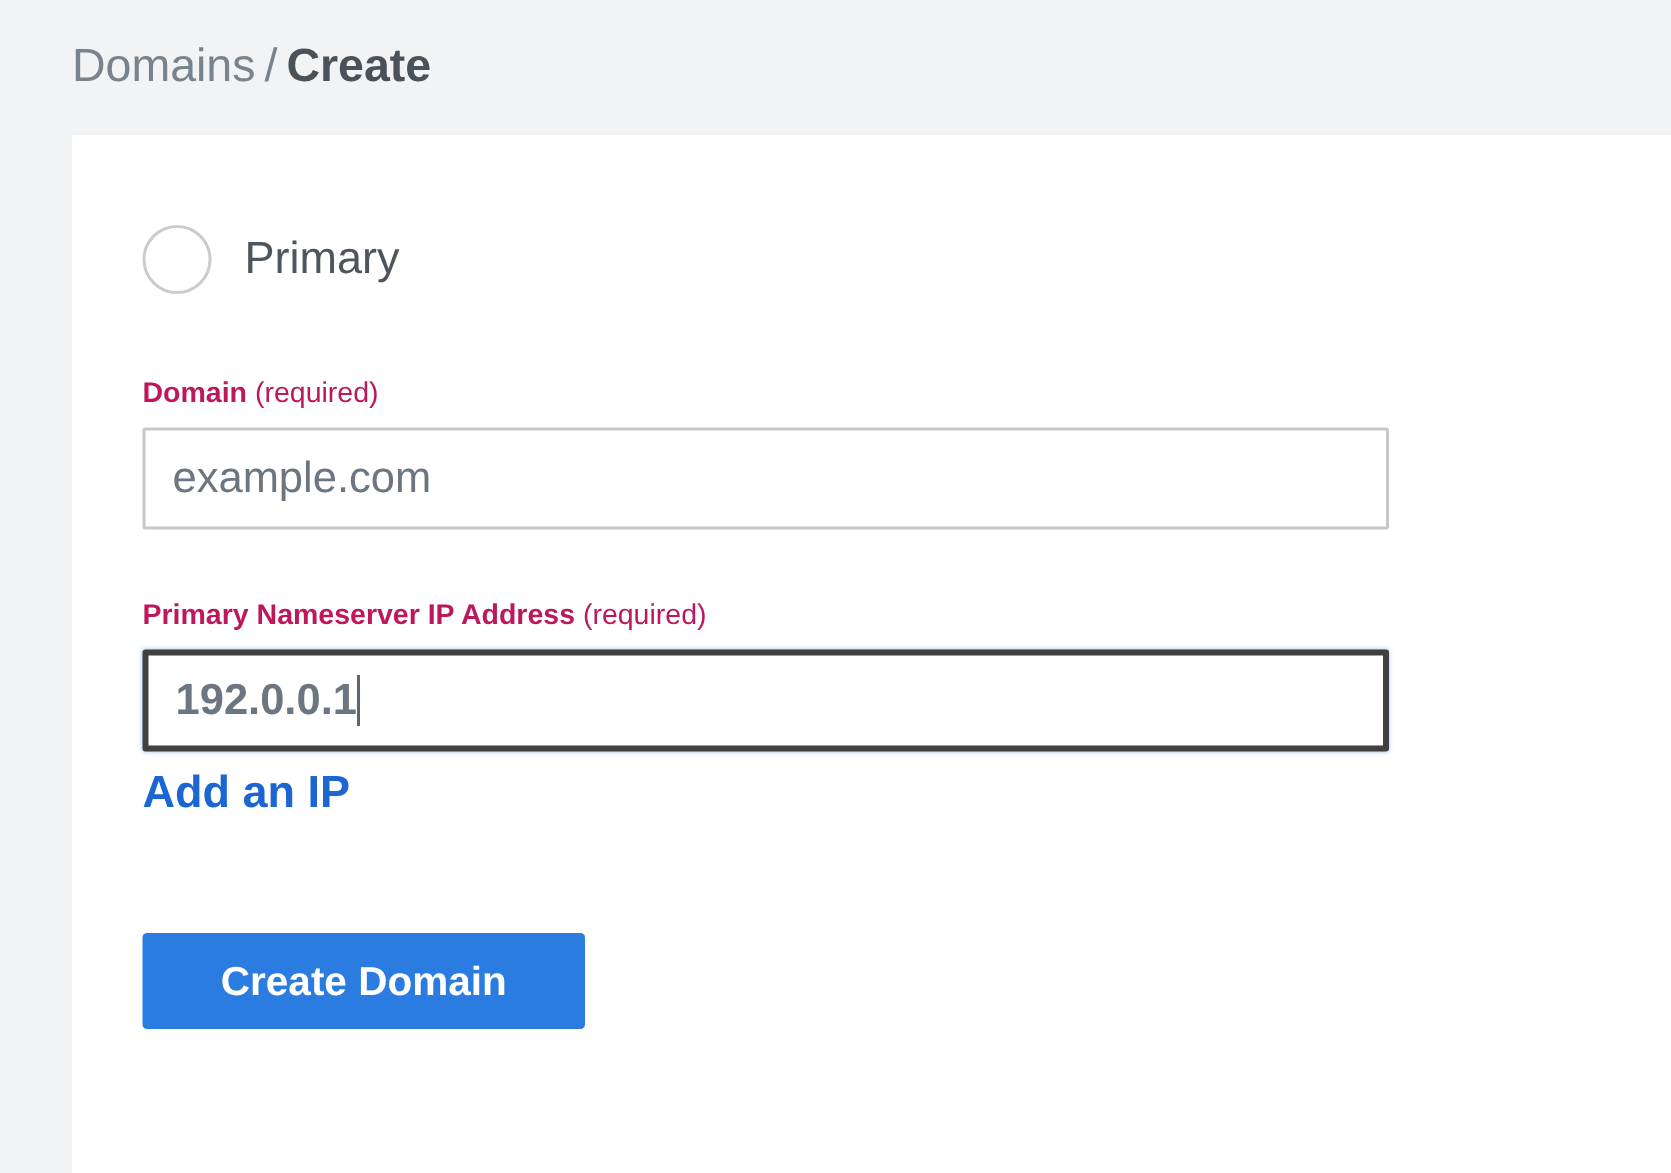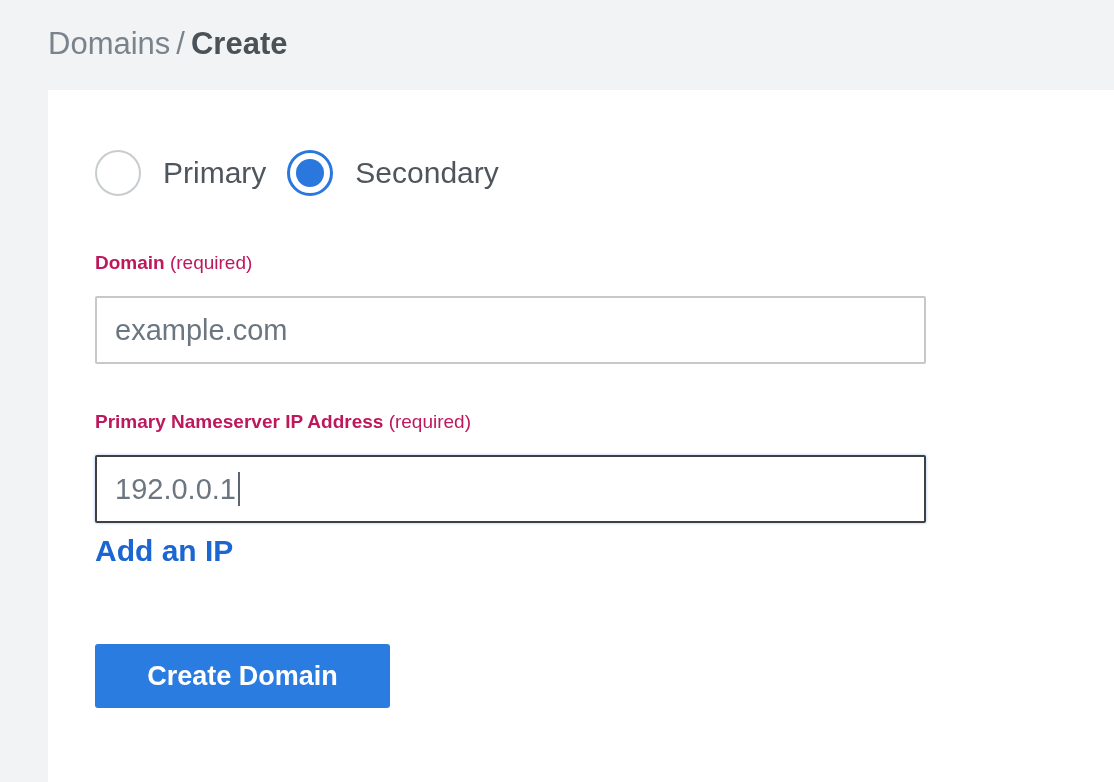--- a/index.html
+++ b/index.html
@@ -64,37 +64,38 @@
     margin-top: 48px;
     font-size: 19px;
     line-height: 34px;
     color: #be185d;
   }
   .field-label.second { margin-top: 41px; }
   .label-strong { font-weight: bold; }
   .label-note { font-weight: normal; }
 
   
-  .input-wrap { position: relative; width: 831px; margin-top: 16px; }
+  .input-wrap { position: relative; width: 831px; margin-top: 5px; }
   .text-input {
     width: 831px; height: 68px;
     border: 2px solid #c6c8ca;
     border-radius: 2px;
     background: #ffffff;
     padding: 0 18px;
     font-family: "Liberation Sans", sans-serif;
     font-size: 29px;
     color: #6c7680;
     outline: none;
     display: block;
   }
   .text-input::placeholder { color: #6c7680; opacity: 1; }
   .text-input.focused {
-    border: 2px solid #404040;
+    border: 4px solid #404040;
     box-shadow: 0 0 3px rgba(46,124,224,0.45);
+    font-weight: bold;
   }
   .caret {
     position: absolute;
     left: 143px; top: 17px;
     width: 2px; height: 34px;
     background: #5b6670;
   }
 
   
   .add-ip {
@@ -132,26 +133,20 @@
     <span class="crumb-section">Domains</span><span class="crumb-sep">/</span><span class="crumb-current">Create</span>
   </header>
 
   <main class="card">
 
     <div class="radio-row">
       <div class="radio-option">
         <span class="radio-circle"></span>
         <span class="radio-label">Primary</span>
       </div>
-      <div class="radio-option">
-        <span class="radio-circle selected">
-            <span class="radio-dot"></span>
-          </span>
-        <span class="radio-label">Secondary</span>
-      </div>
     </div>
 
     <label class="field-label">
       <span class="label-strong">Domain</span>
       <span class="label-note">(required)</span>
     </label>
     <div class="input-wrap">
       <input type="text" class="text-input" placeholder="example.com" style="">
     </div>
 

